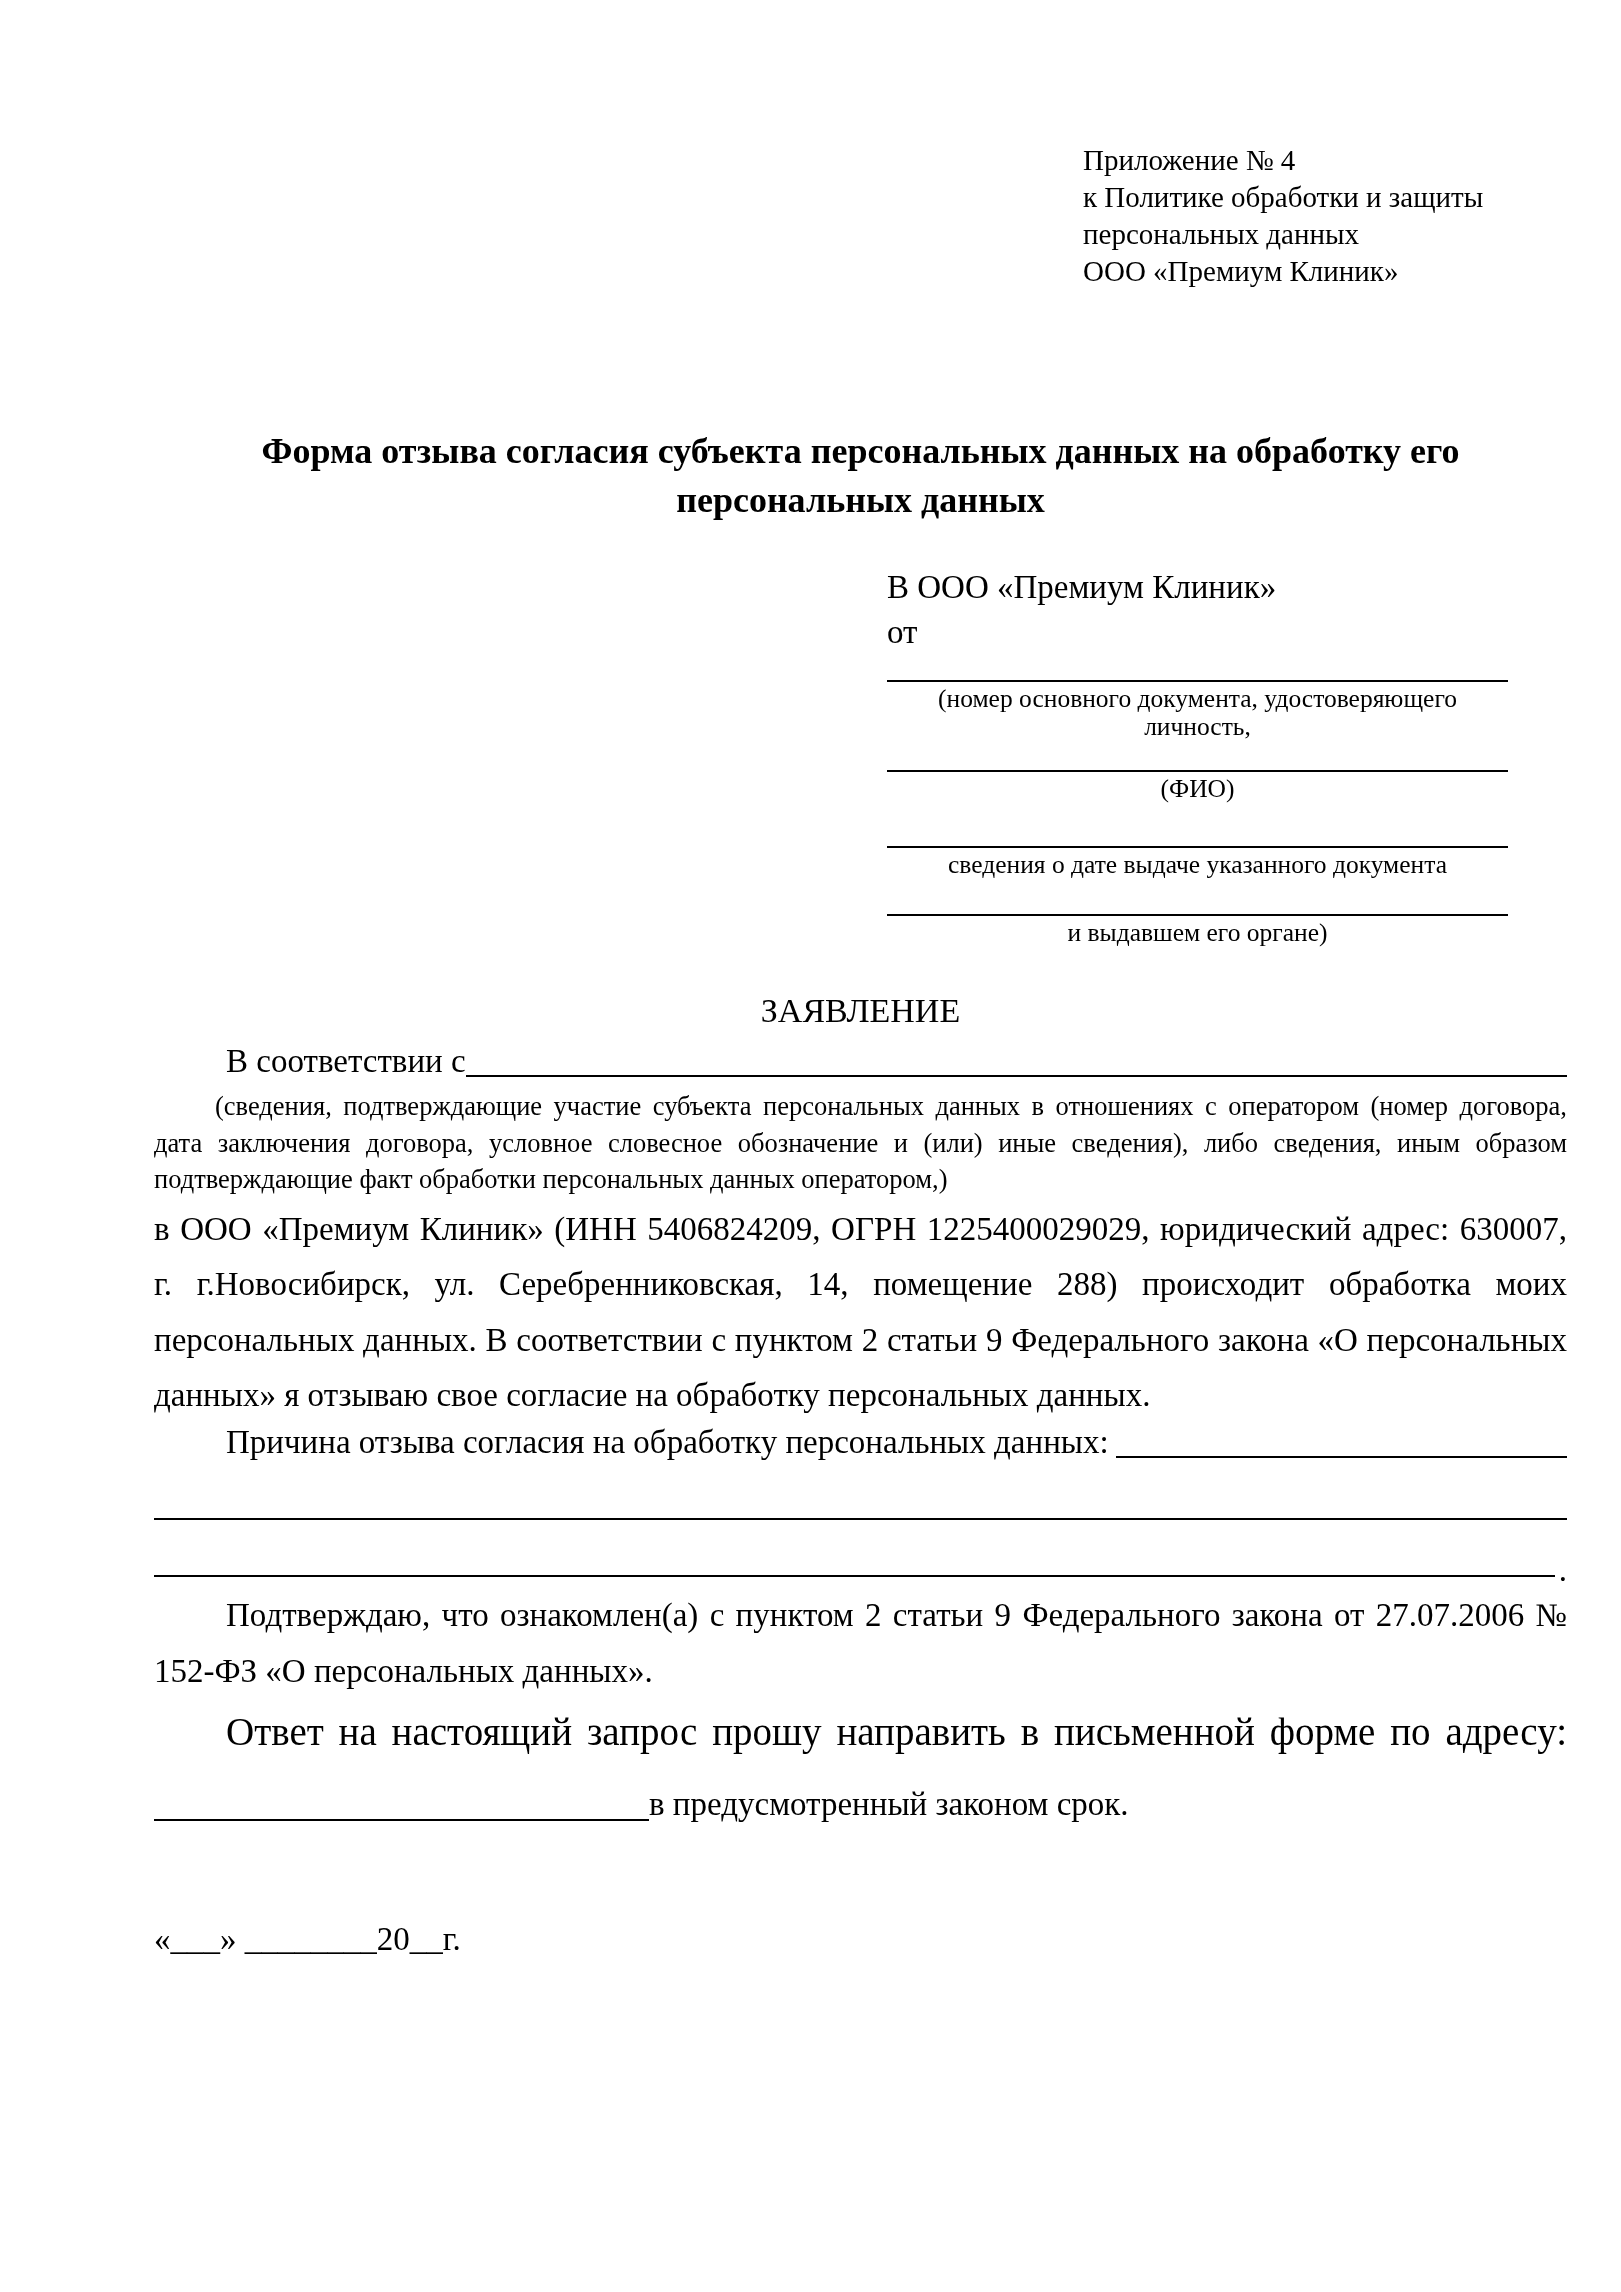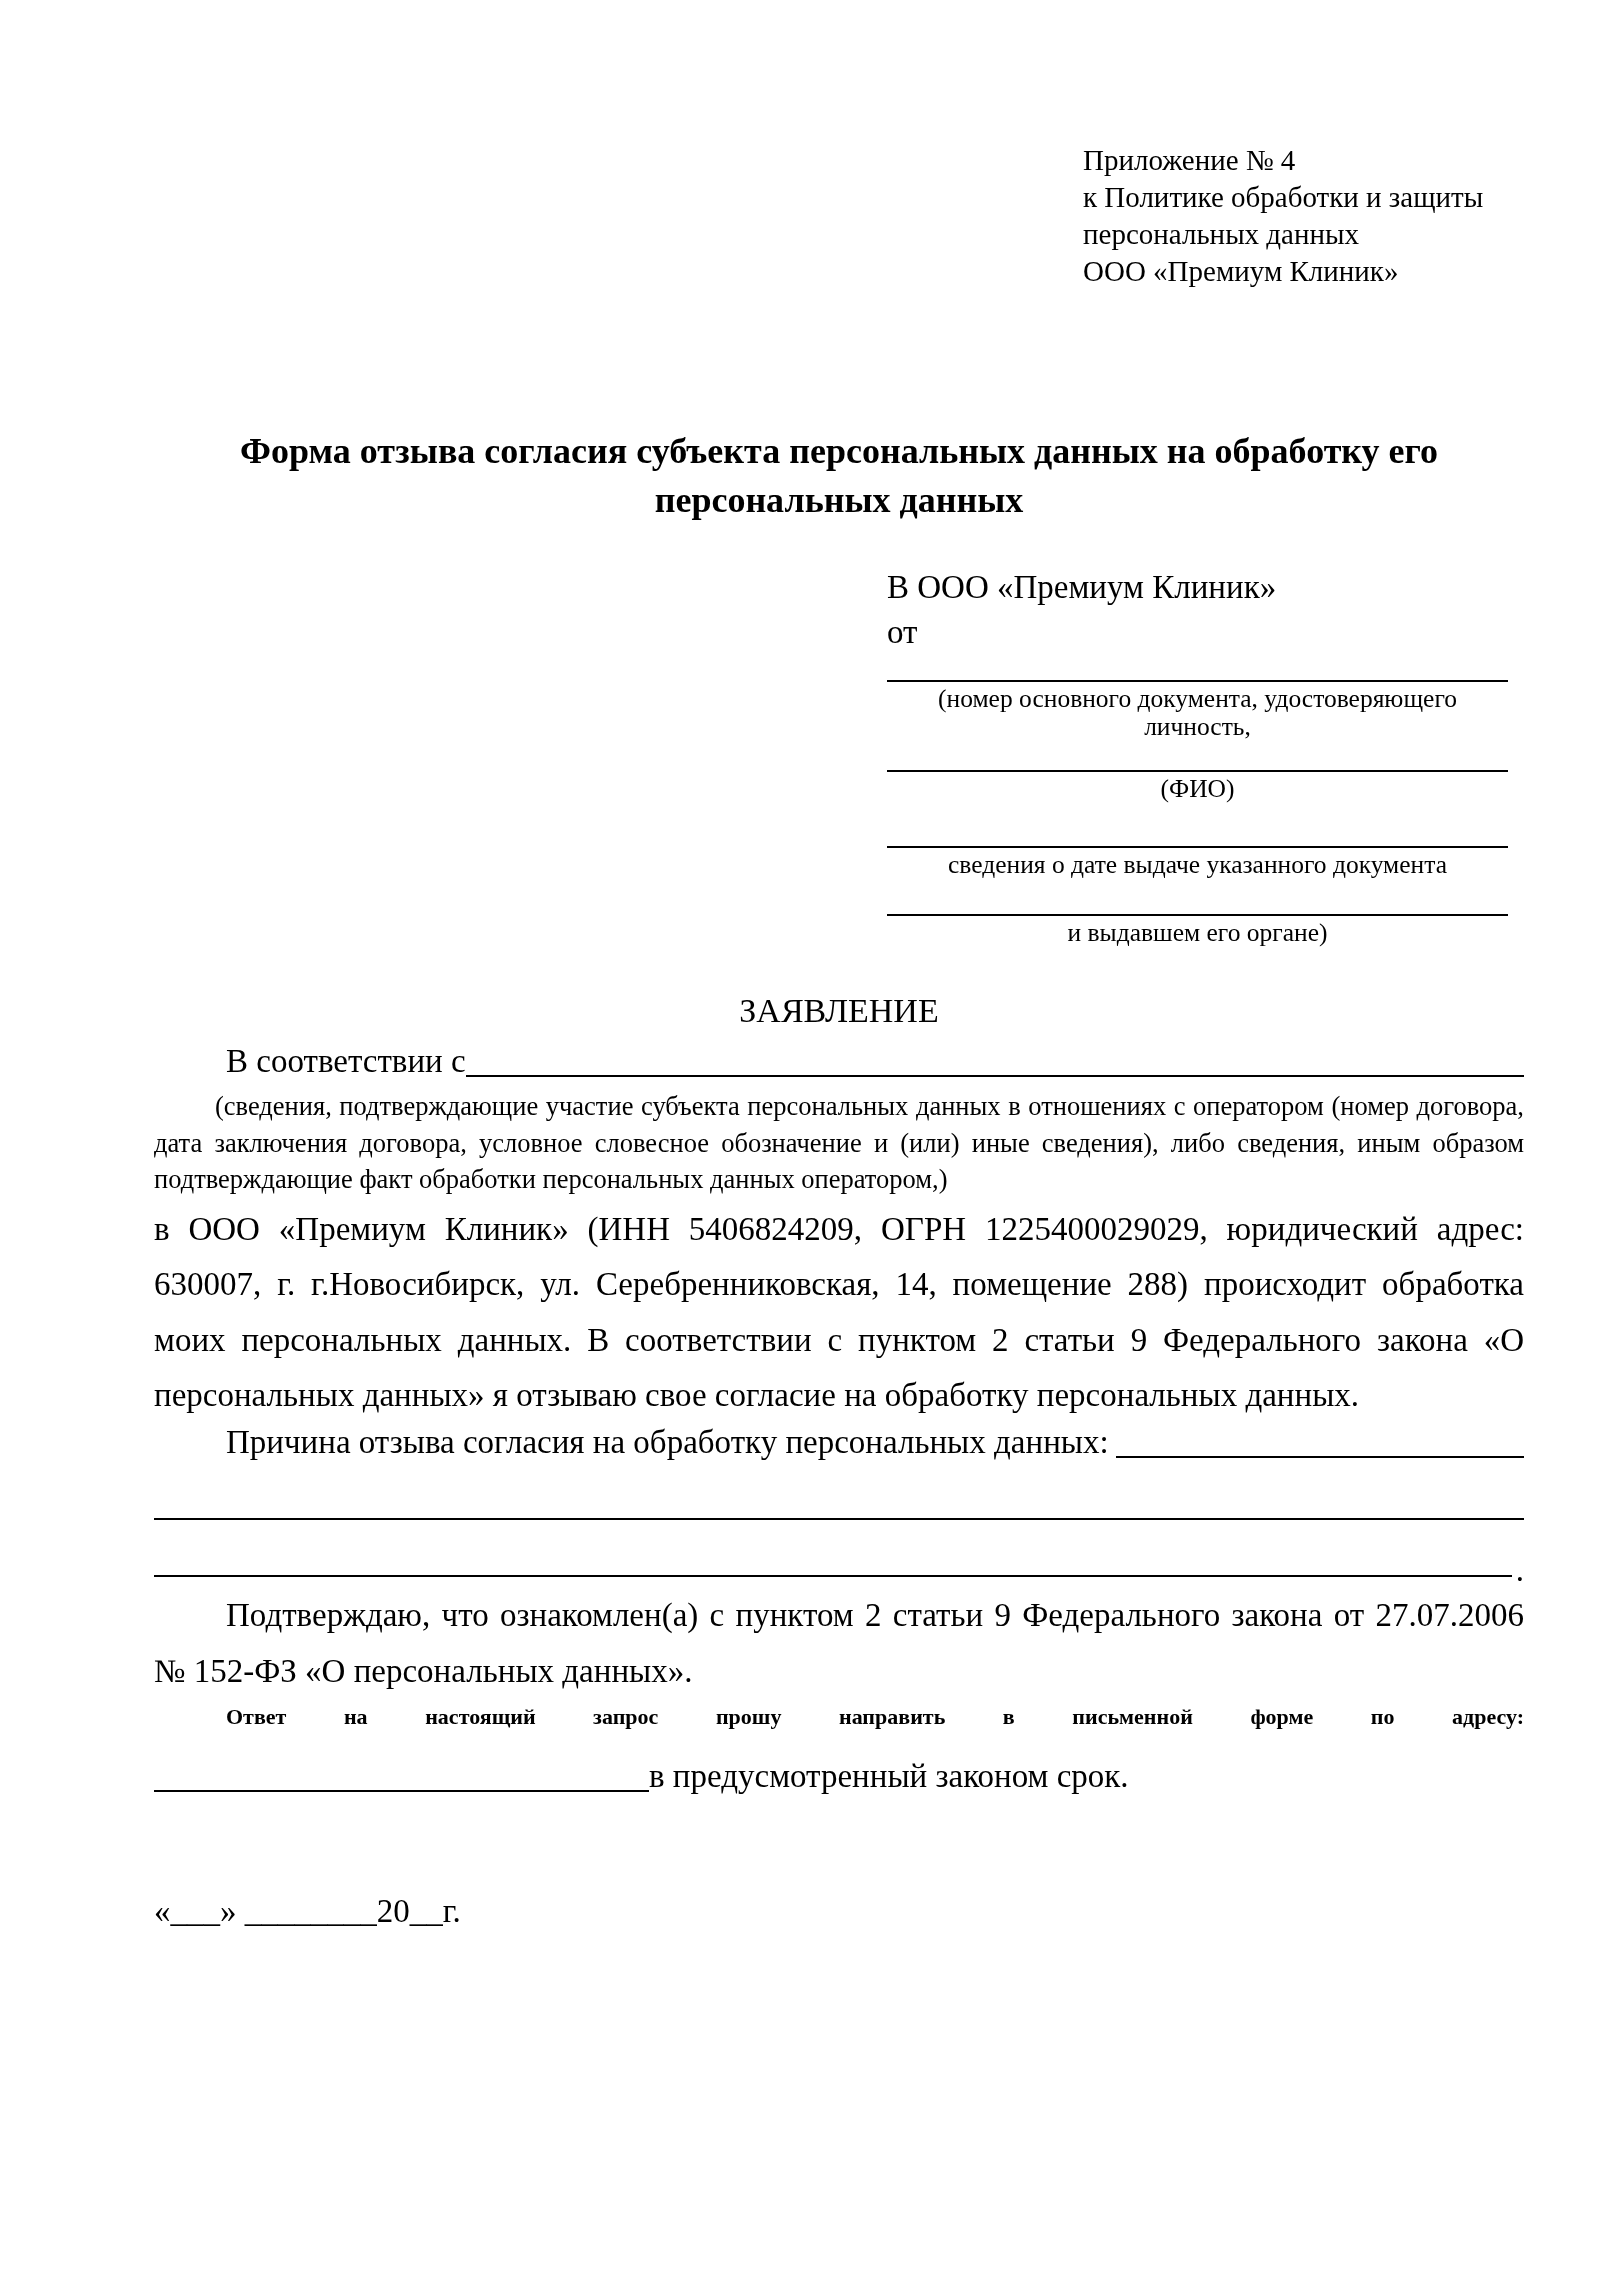--- a/index.html
+++ b/index.html
@@ -4,21 +4,21 @@
 <style>
   * { box-sizing: border-box; }
   html, body { margin: 0; padding: 0; background: #ffffff; }
   .page {
     position: relative;
     width: 1621px;
     height: 2293px;
     background: #ffffff;
     color: #000000;
     font-family: "Liberation Serif", "DejaVu Serif", serif;
-    padding: 142px 97px 0 154px;
+    padding: 142px 54px 0 154px;
   }
   .content { width: 100%; }
 
   
   .appendix {
     margin-left: 929px;
     font-size: 29px;
     line-height: 37px;
   }
 
@@ -97,27 +97,26 @@
   .wide-line-b-row { margin-top: 41px; font-size: 33px; }
   .wide-line-b-row .period { margin-left: 3.9px; line-height: 0.6; }
   .confirm-par {
     font-size: 33px;
     line-height: 1.68;
     text-align: justify;
     text-indent: 72px;
     margin-top: 7.8px;
   }
   .reply-par {
-    font-size: 22px;
+    font-size: 39px;
     line-height: 1.68;
     text-align: justify;
     text-align-last: justify;
     text-indent: 72px;
     margin-top: 0;
-    font-weight: bold;
   }
   .reply-tail-row { font-size: 33px; margin-top: 22px; }
   .reply-tail-row .blank { flex: 0 0 495px; }
   .reply-tail-row .tail-text { white-space: nowrap; }
 
   
   .footer-row {
     margin-top: 98px;
     font-size: 33px;
     display: flex;

